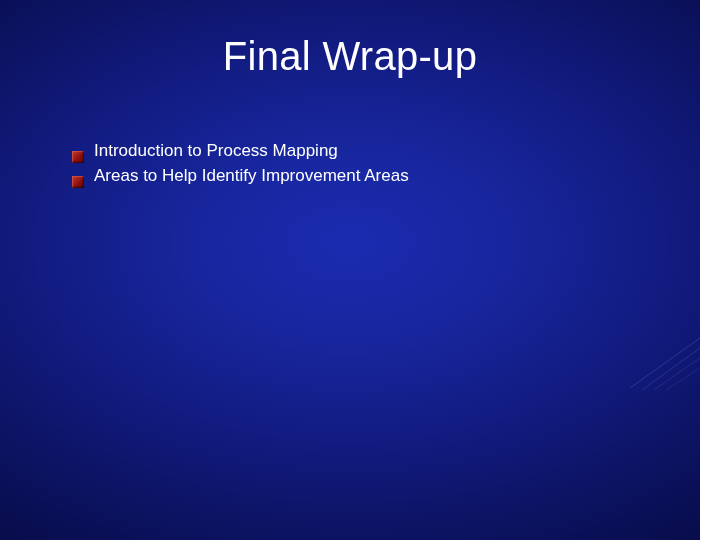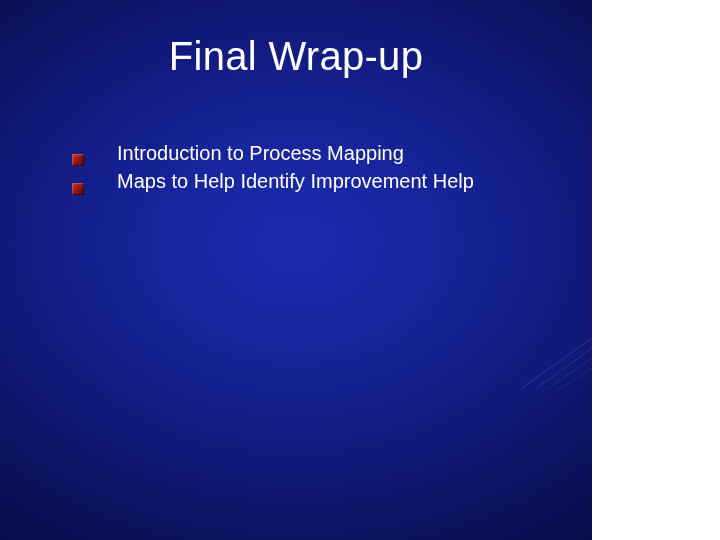--- a/index.html
+++ b/index.html
@@ -5,21 +5,21 @@
   html, body {
     margin: 0;
     padding: 0;
     width: 720px;
     height: 540px;
     overflow: hidden;
     font-family: Arial, Helvetica, sans-serif;
   }
   .slide {
     position: relative;
-    width: 592px;
+    width: 700px;
     height: 540px;
     background: radial-gradient(ellipse 110% 90% at 50% 45%,
                 #1a2bb0 0%,
                 #18269e 20%,
                 #121c82 40%,
                 #0c1362 60%,
                 #070b45 80%,
                 #04062f 100%);
     box-sizing: border-box;
   }
@@ -35,26 +35,25 @@
     letter-spacing: 0.3px;
   }
   .body {
     position: absolute;
     top: 140px;
     left: 72px;
     right: 40px;
   }
   .item {
     display: flex;
-    align-items: flex-end;
+    align-items: center;
     color: #ffffff;
-    font-size: 20px;
+    font-size: 17px;
     line-height: 1.32;
     margin-bottom: 2px;
-    gap: 23px;
   }
   .bullet {
     flex: 0 0 auto;
     width: 12px;
     height: 12px;
     margin-top: 11px;
     margin-right: 10px;
     background: linear-gradient(135deg, #c43a2e 0%, #8a0f0f 60%, #5a0808 100%);
     box-shadow: inset -1px -1px 2px rgba(0,0,0,0.6),
                 inset 1px 1px 1px rgba(255,120,100,0.5);
@@ -81,21 +80,21 @@
   <div class="body">
 
     <div class="item">
       <div class="bullet"></div>
       <div class="item-text">Introduction to Process Mapping</div>
     </div>
 
 
     <div class="item">
       <div class="bullet"></div>
-      <div class="item-text">Maps to Help Identify Improvement Help</div>
+      <div class="item-text">Areas to Help Identify Improvement Areas</div>
     </div>
 
   </div>
 
   <svg class="corner-accent" viewBox="0 0 80 60" preserveAspectRatio="none">
     <line x1="10" y1="58" x2="80" y2="8" stroke="rgba(120,140,255,0.25)" stroke-width="1"></line>
     <line x1="22" y1="60" x2="80" y2="18" stroke="rgba(120,140,255,0.22)" stroke-width="1"></line>
     <line x1="34" y1="60" x2="80" y2="28" stroke="rgba(120,140,255,0.18)" stroke-width="1"></line>
     <line x1="46" y1="60" x2="80" y2="38" stroke="rgba(120,140,255,0.15)" stroke-width="1"></line>
   </svg>

